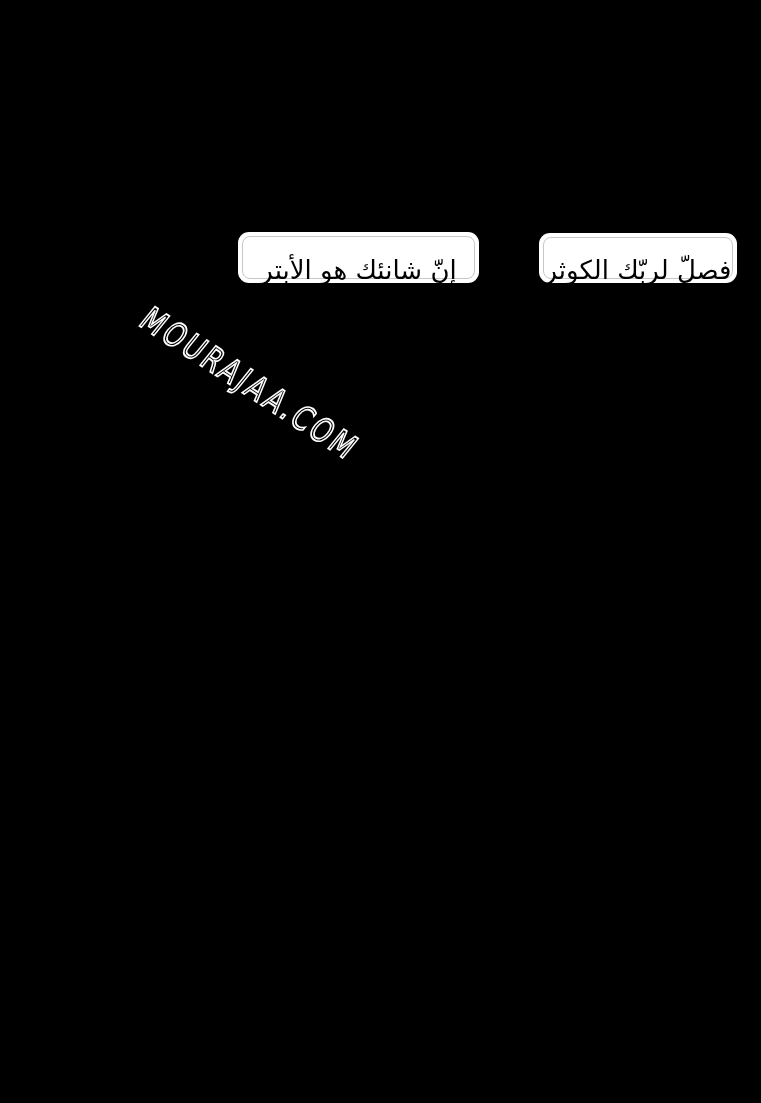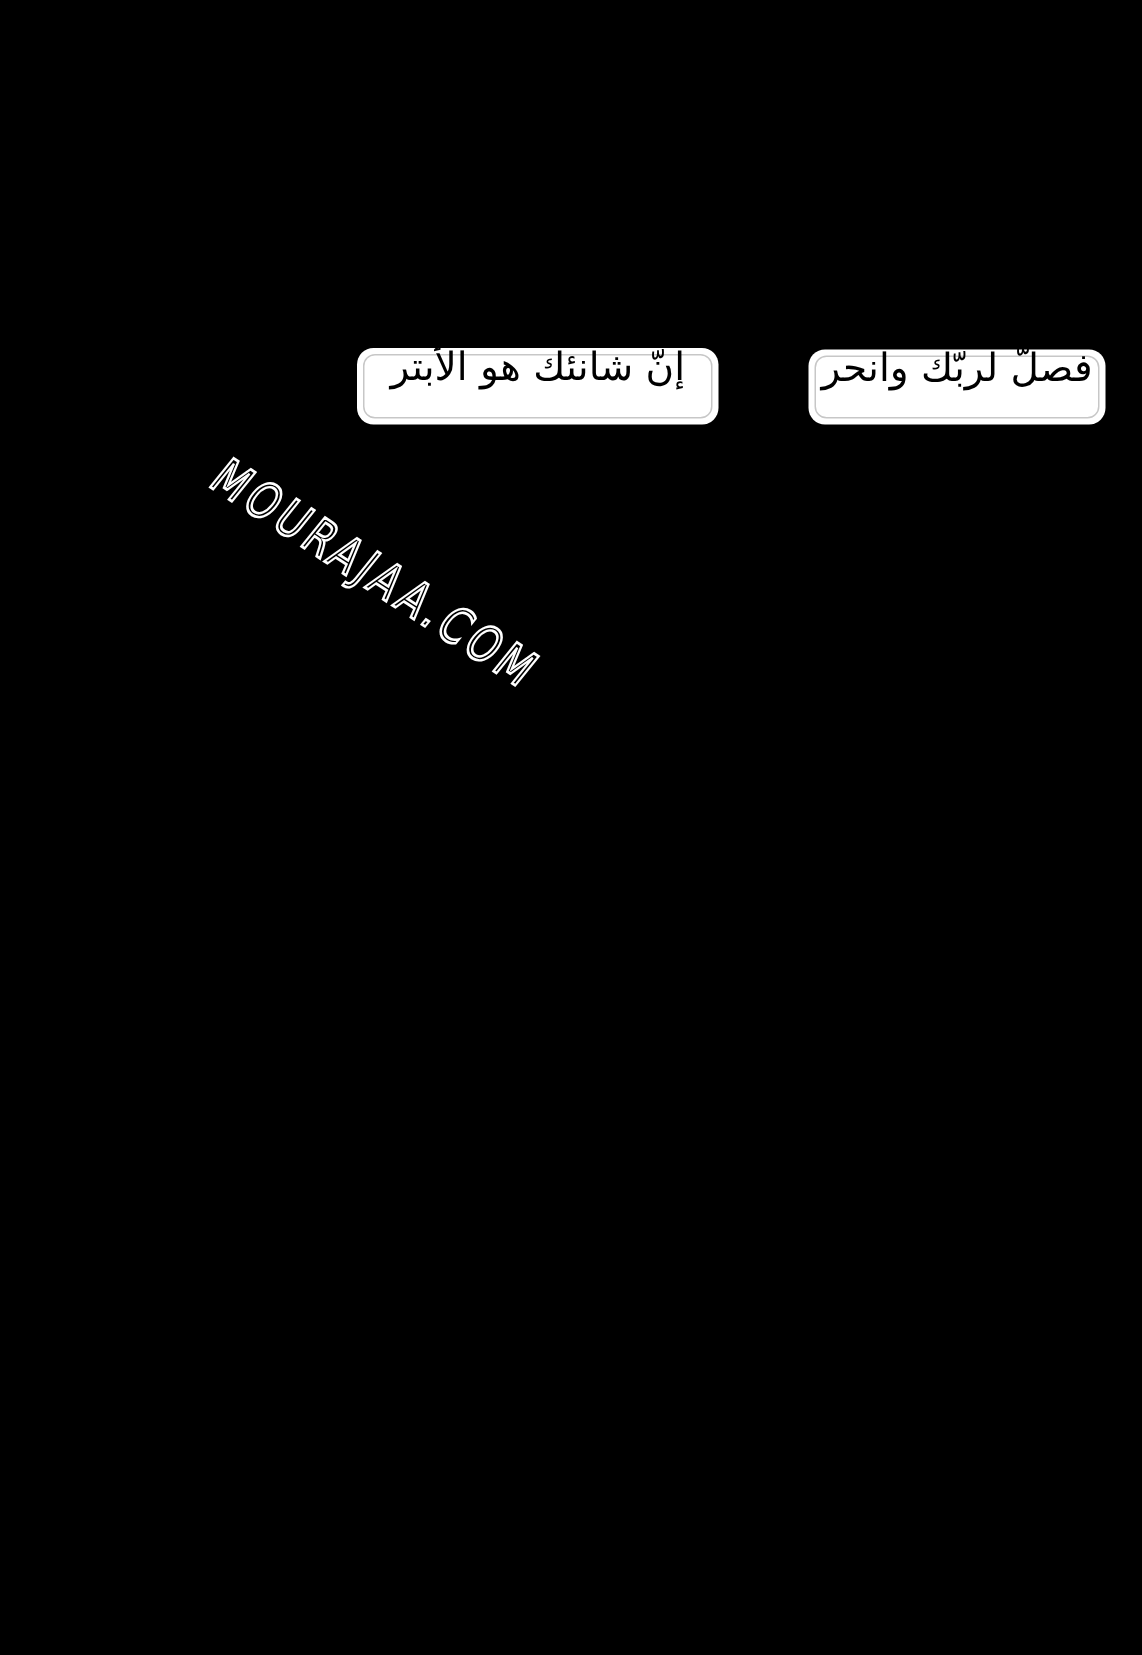--- a/index.html
+++ b/index.html
@@ -17,21 +17,21 @@
   .canvas {
     position: absolute;
     inset: 0;
   }
   
   .card {
     position: absolute;
     background: #ffffff;
     border-radius: 11px;
     display: flex;
-    align-items: flex-start;
+    align-items: flex-end;
     justify-content: center;
     direction: rtl;
     box-sizing: border-box;
     padding: 0 14px;
   }
   
   .card::after {
     content: "";
     position: absolute;
     inset: 4px;
@@ -64,21 +64,21 @@
     -webkit-text-stroke: 1.4px #ffffff;
     font-family: "DejaVu Sans", sans-serif;
   }
 </style>
 </head>
 <body>
 
 <div class="canvas">
 
   <div class="card card-fasalli">
-    <span class="card-text">فصلّ لربّك وانحر</span>
+    <span class="card-text">فصلّ لربّك الكوثر</span>
   </div>
 
   <div class="card card-shanieka">
     <span class="card-text">إنّ شانئك هو الأبتر</span>
   </div>
 
 
   <div class="watermark">MOURAJAA.COM</div>
 
 </div>

